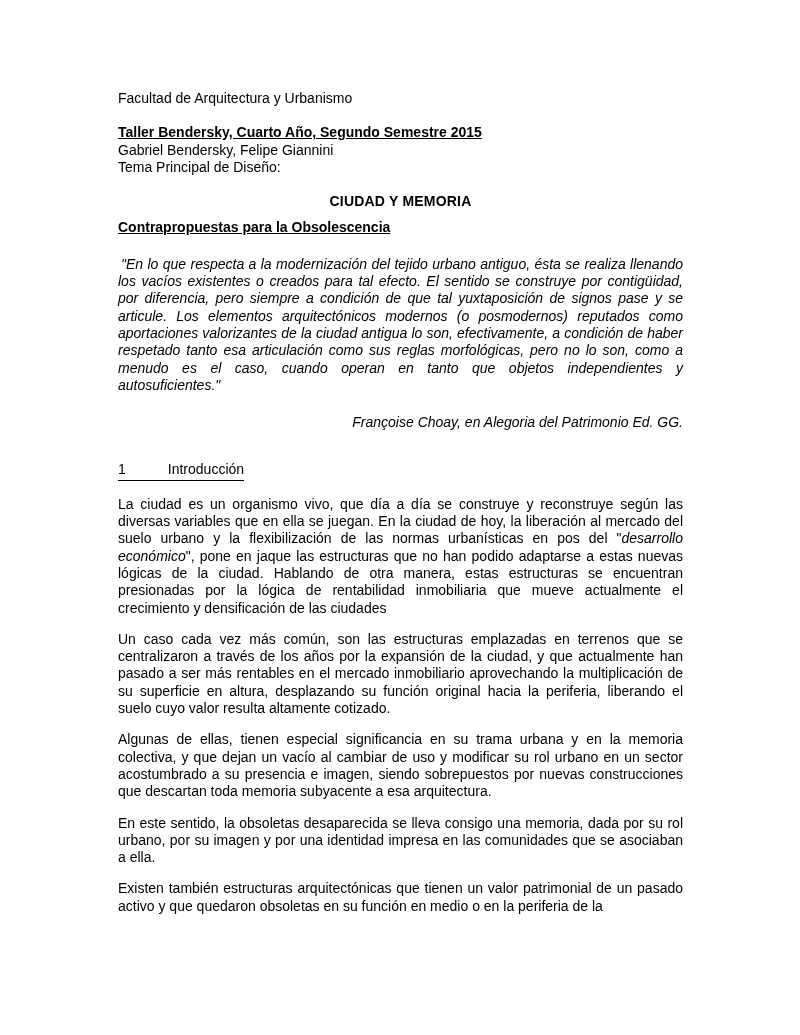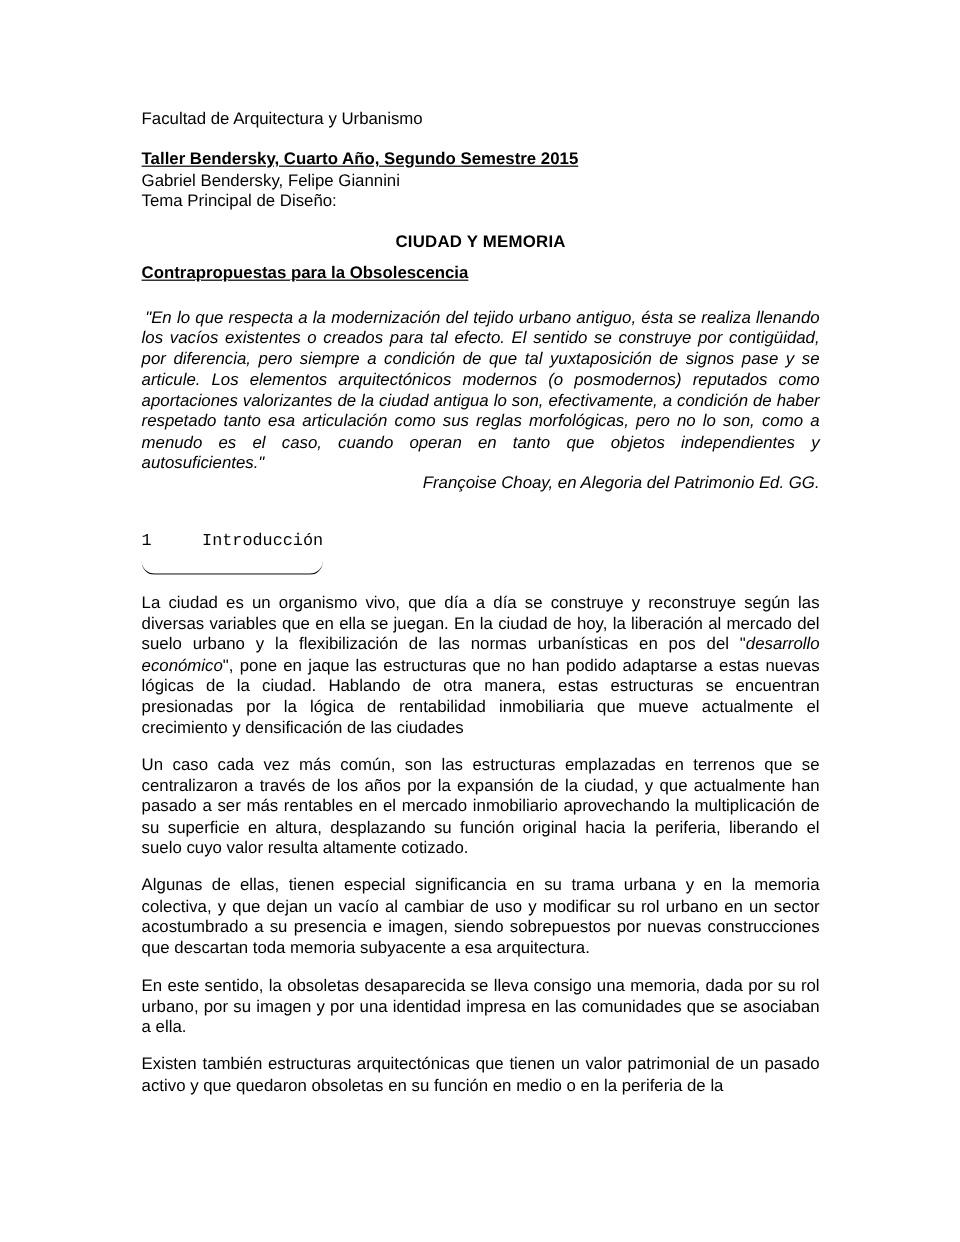--- a/index.html
+++ b/index.html
@@ -1,15 +1,15 @@
 <!DOCTYPE html>
 <html><head>
 <meta charset="utf-8">
 <style>
-  * { margin: 0; padding: 0; box-sizing: border-box; border-radius: 11px; }
+  * { margin: 0; padding: 0; box-sizing: border-box; }
   html, body { background: #ffffff; }
   body {
     width: 800px;
     height: 1035px;
     overflow: hidden;
     font-family: "Liberation Sans", sans-serif;
   }
   .page {
     width: 800px;
     height: 1035px;
@@ -39,31 +39,31 @@
   }
   .quote {
     margin-top: 19px;
     font-style: italic;
     text-align: justify;
     text-indent: 3px;
   }
   .attribution {
     font-style: italic;
     text-align: right;
+    margin-top: 20px;
   }
   .section-heading {
     margin-top: 30px;
     font-size: 14px;
     font-weight: normal;
   }
   .section-heading .hwrap {
     display: inline-block;
     border-bottom: 1.2px solid #000000;
-    padding-bottom: 17px;
-    font-family: Liberation Mono, monospace;
+    padding-bottom: 1px;
   }
   .tab-gap {
     display: inline-block;
     width: 42px;
   }
   .body-par {
     margin-top: 14px;
     text-align: justify;
   }
   .body-par.first { margin-top: 15px; }

